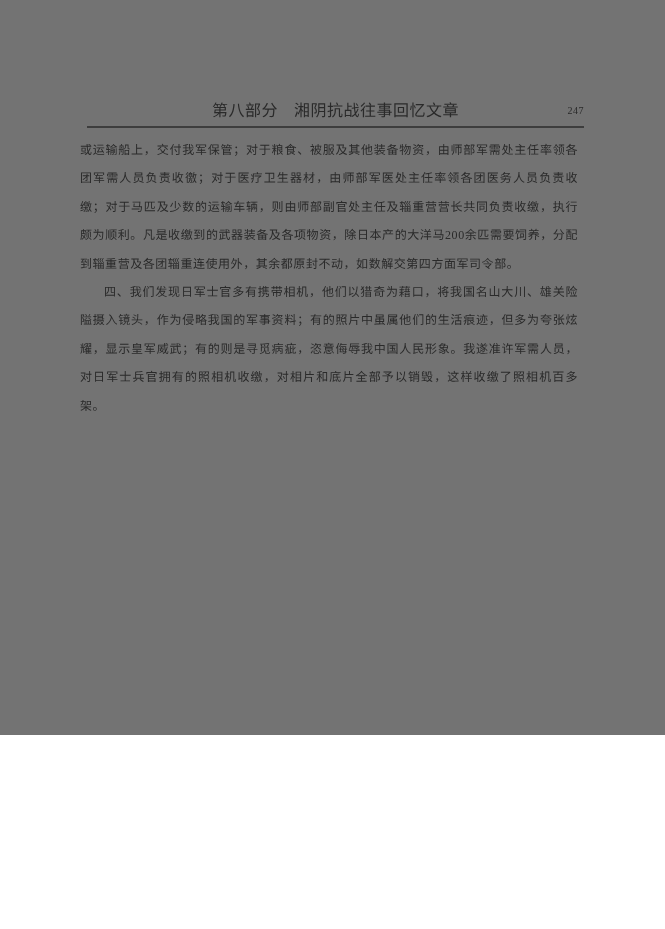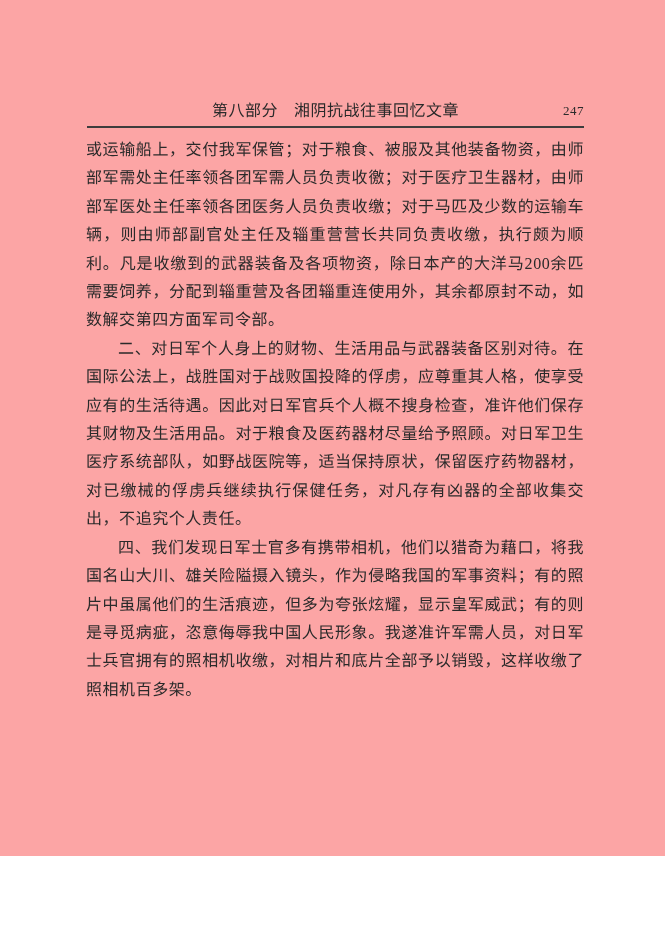--- a/index.html
+++ b/index.html
@@ -3,22 +3,22 @@
 <meta charset="utf-8">
 <style>
   html, body {
     margin: 0;
     padding: 0;
     background: #ffffff;
   }
   .page {
     position: relative;
     width: 665px;
-    height: 856px;
-    background: #fca5a5;
+    height: 735px;
+    background: #737373;
     overflow: hidden;
     font-family: "Liberation Serif", "DejaVu Serif", serif;
     color: #2a2a2a;
   }
   
   .running-head {
     position: absolute;
     left: 87px;
     right: 81px;
     top: 101px;
@@ -32,30 +32,30 @@
     text-align: center;
     letter-spacing: 0.5px;
   }
   .running-head .section-label {
     margin-right: 1em;
   }
   .running-head .page-number {
     position: absolute;
     right: 0;
     top: 0;
-    font-size: 13px;
+    font-size: 10px;
     letter-spacing: 0.5px;
   }
   
   .body-text {
     position: absolute;
-    left: 86px;
+    left: 80px;
     top: 136px;
     width: 498px;
-    font-size: 16px;
+    font-size: 12px;
     line-height: 28.4px;
     letter-spacing: 0.55px;
     text-align: justify;
     text-justify: inter-character;
   }
   .body-text p {
     margin: 0;
     padding: 0;
   }
   .body-text p.indent {
@@ -69,17 +69,16 @@
 
   <div class="running-head">
     <div class="head-center">
       <span class="section-label">第八部分</span><span>湘阴抗战往事回忆文章</span>
     </div>
     <span class="page-number">247</span>
   </div>
 
   <div class="body-text">
     <p>或运输船上，交付我军保管；对于粮食、被服及其他装备物资，由师部军需处主任率领各团军需人员负责收徼；对于医疗卫生器材，由师部军医处主任率领各团医务人员负责收缴；对于马匹及少数的运输车辆，则由师部副官处主任及辎重营营长共同负责收缴，执行颇为顺利。凡是收缴到的武器装备及各项物资，除日本产的大洋马200余匹需要饲养，分配到辎重营及各团辎重连使用外，其余都原封不动，如数解交第四方面军司令部。</p>
-    <p class="indent">二、对日军个人身上的财物、生活用品与武器装备区别对待。在国际公法上，战胜国对于战败国投降的俘虏，应尊重其人格，使享受应有的生活待遇。因此对日军官兵个人概不搜身检查，准许他们保存其财物及生活用品。对于粮食及医药器材尽量给予照顾。对日军卫生医疗系统部队，如野战医院等，适当保持原状，保留医疗药物器材，对已缴械的俘虏兵继续执行保健任务，对凡存有凶器的全部收集交出，不追究个人责任。</p>
     <p class="indent">四、我们发现日军士官多有携带相机，他们以猎奇为藉口，将我国名山大川、雄关险隘摄入镜头，作为侵略我国的军事资料；有的照片中虽属他们的生活痕迹，但多为夸张炫耀，显示皇军威武；有的则是寻觅病疵，恣意侮辱我中国人民形象。我遂准许军需人员，对日军士兵官拥有的照相机收缴，对相片和底片全部予以销毁，这样收缴了照相机百多架。</p>
   </div>
 
 </div>
 
 </body></html>

